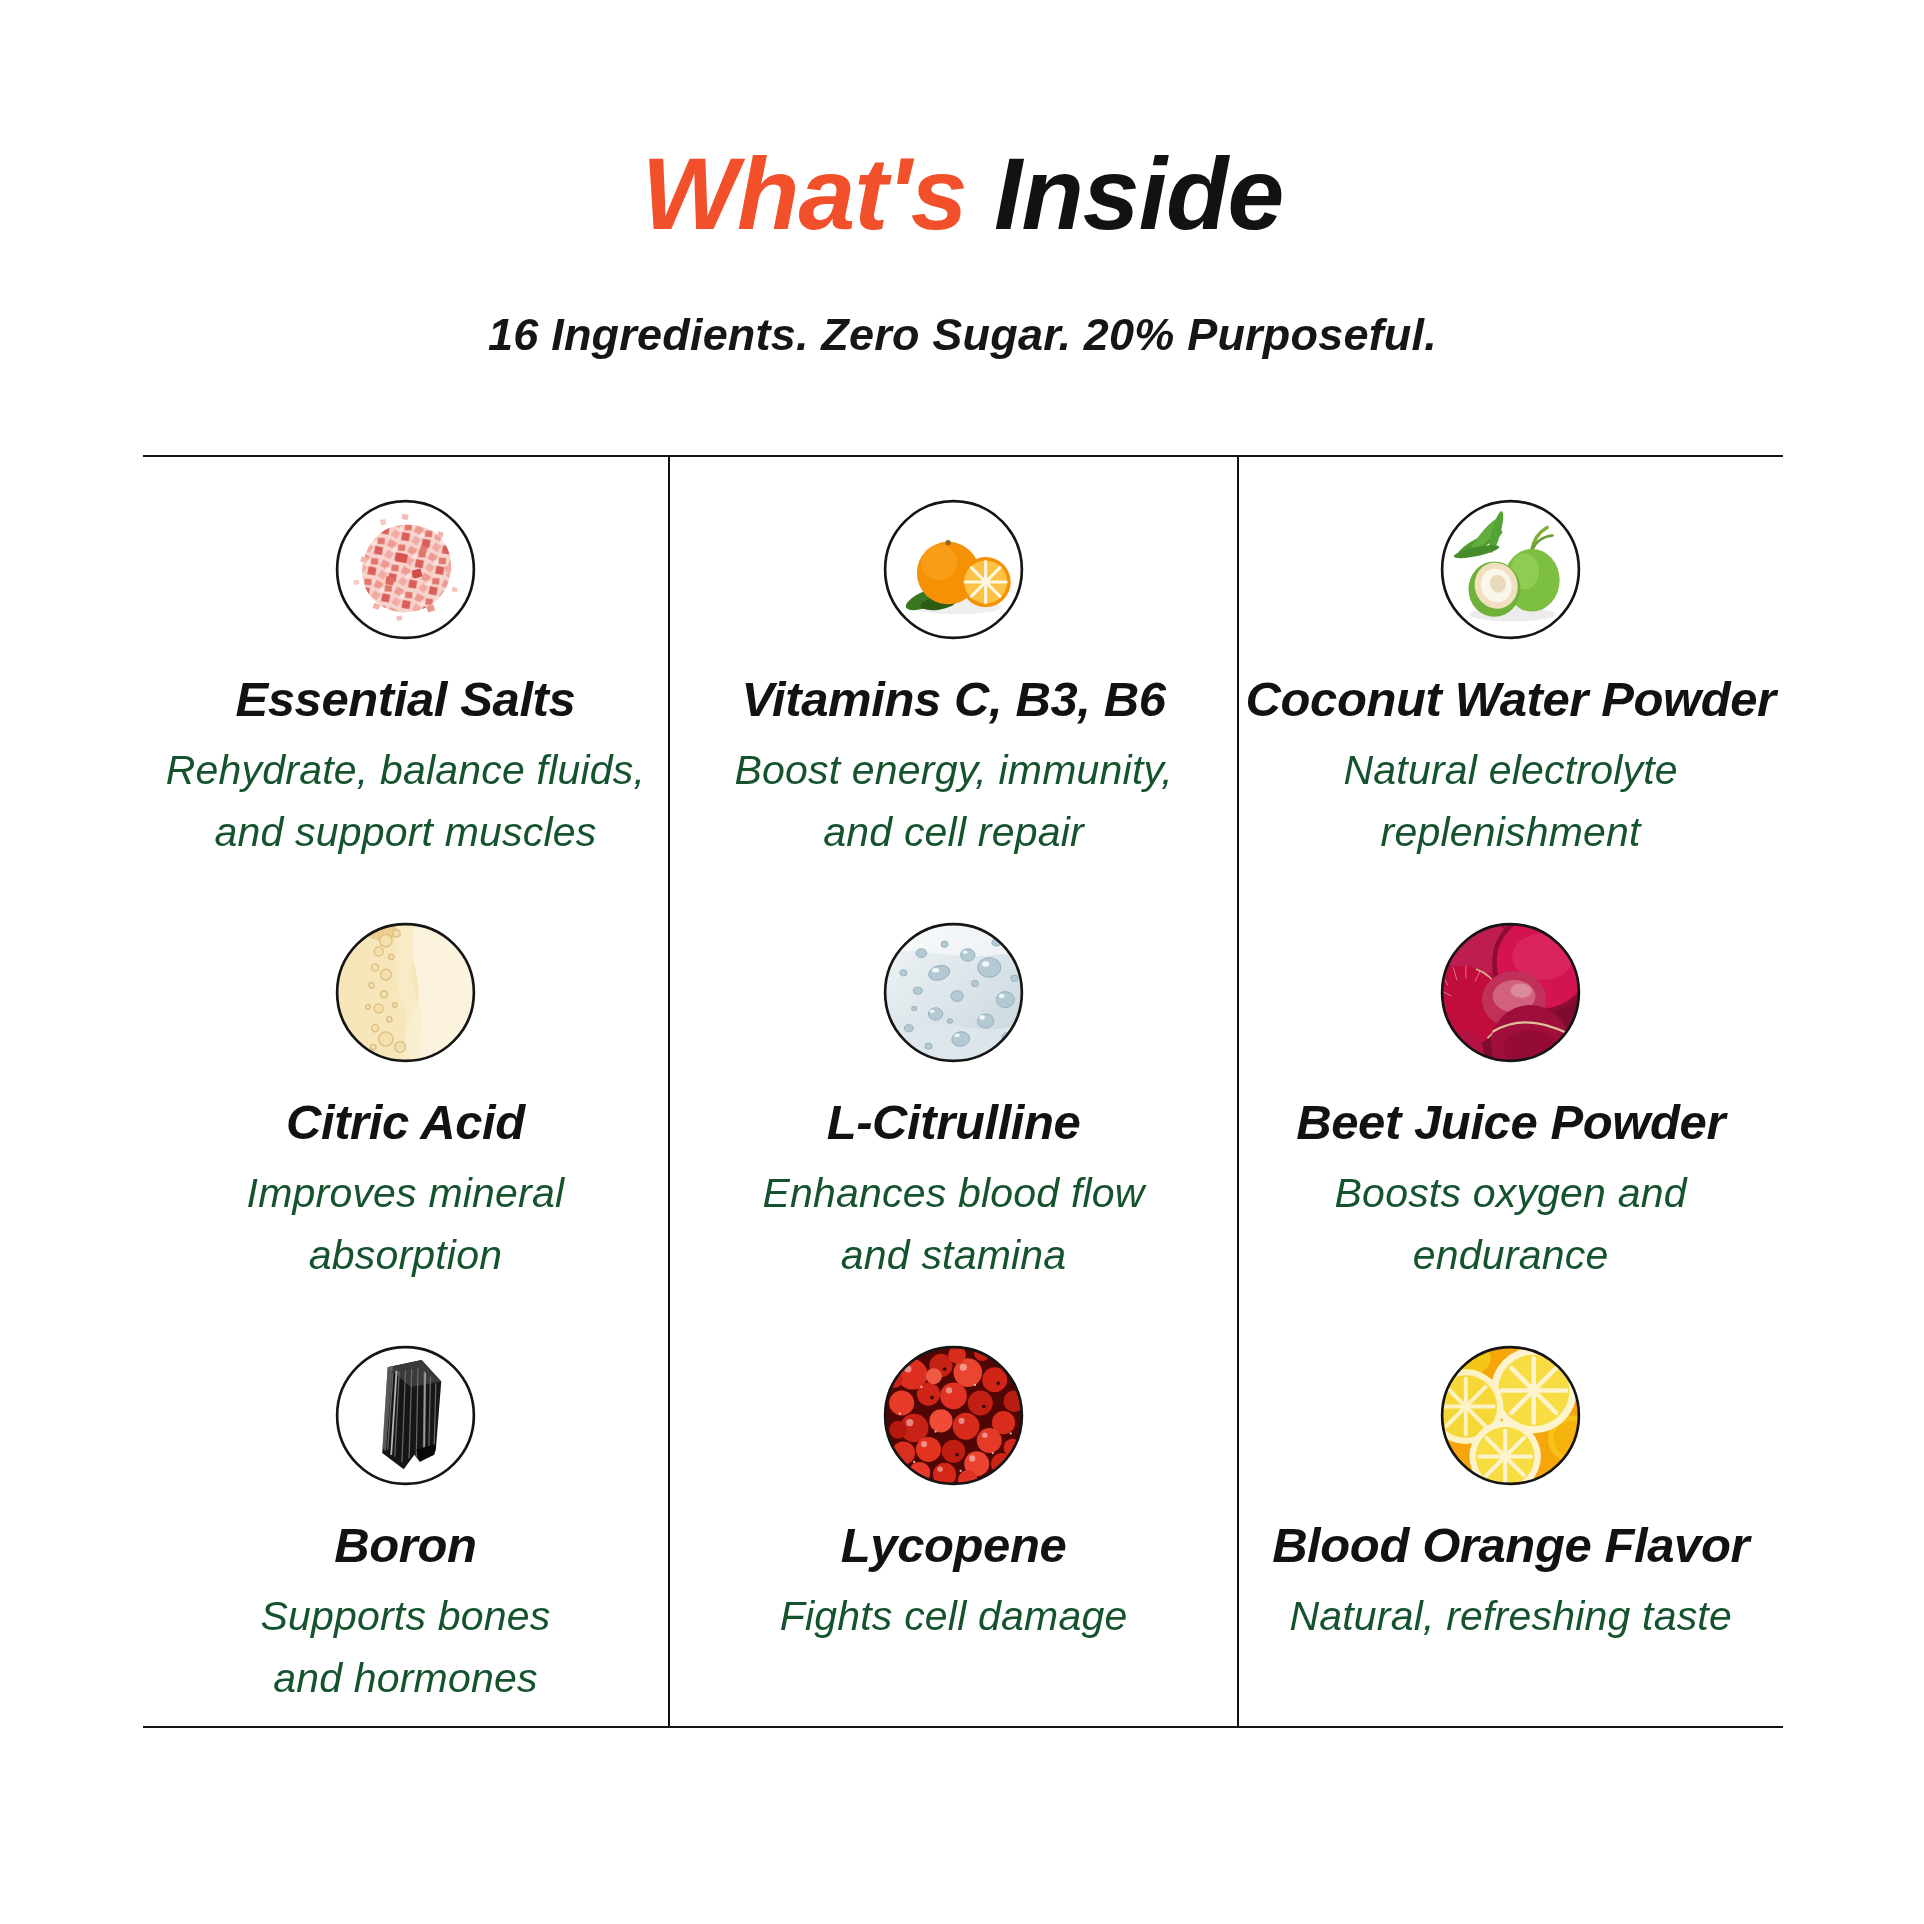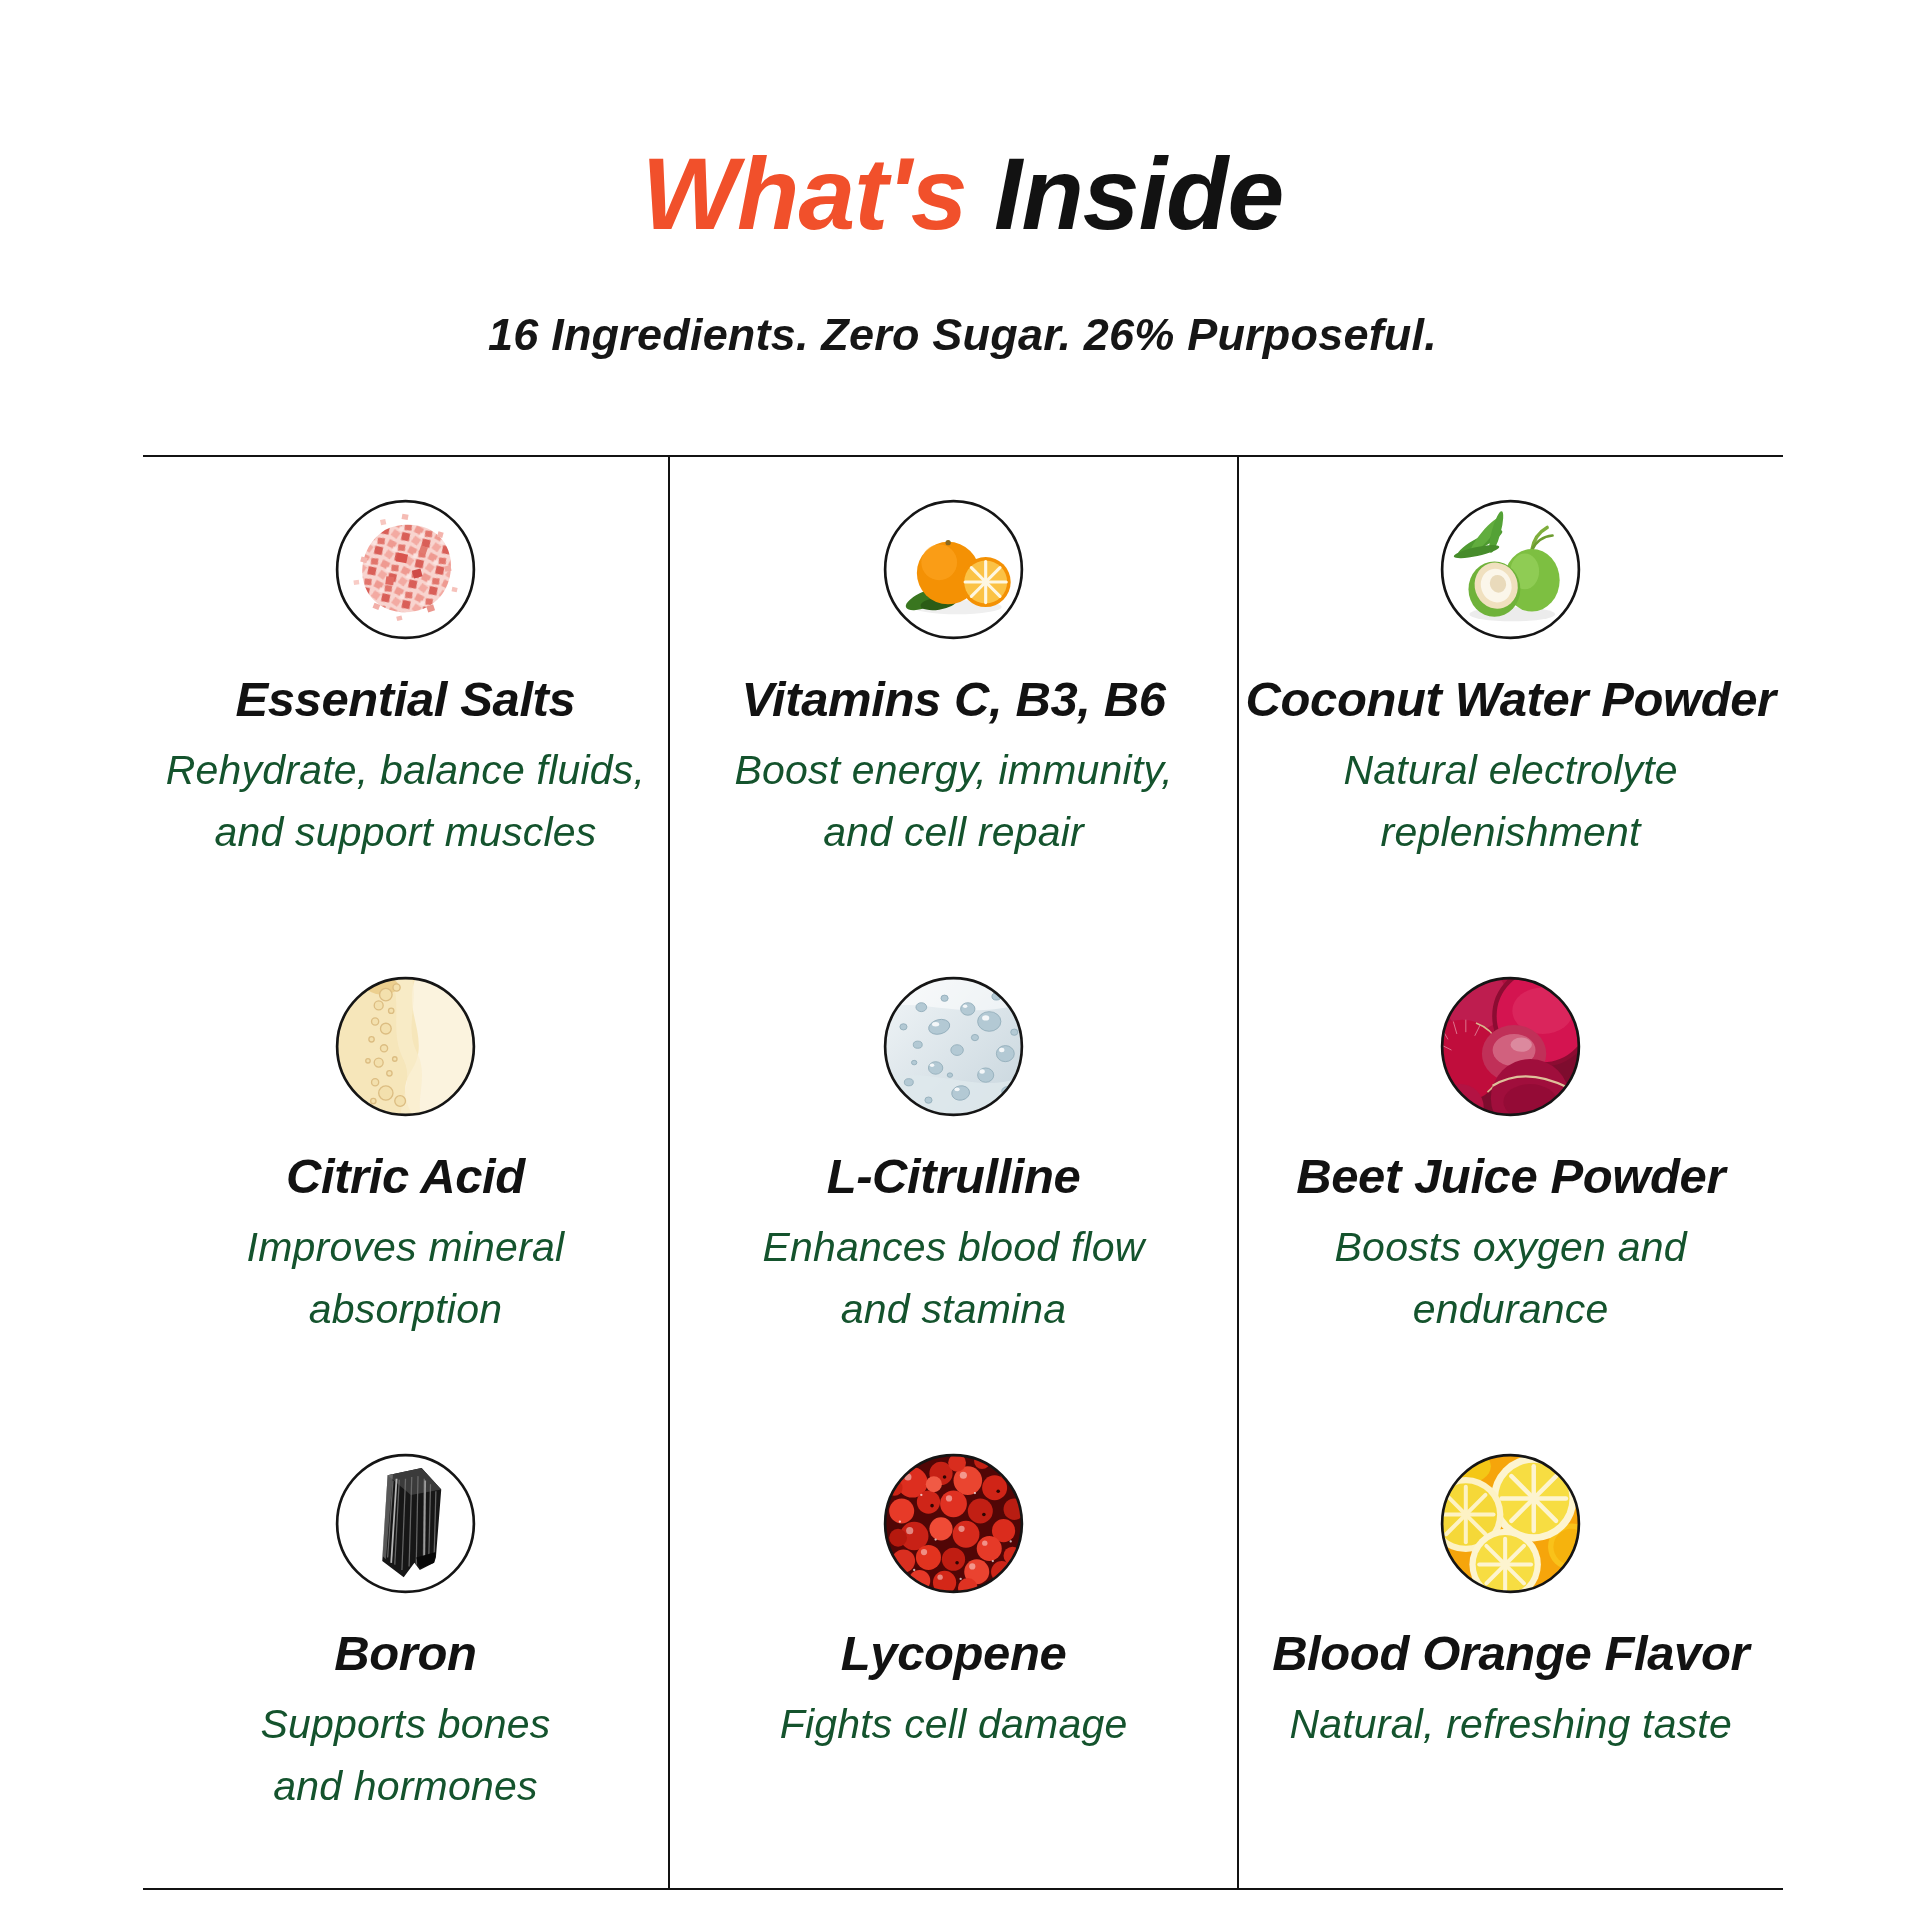--- a/index.html
+++ b/index.html
@@ -17,21 +17,21 @@
     font-size: 102px; font-weight: 700; letter-spacing: -0.9px;
     line-height: 1.18; color: #121212;
   }
   .title .accent { color: #F1502B; }
   .subtitle {
     margin-top: 55px; font-size: 45px; font-weight: 700;
     letter-spacing: 0.2px; color: #161616;
   }
 
   .grid {
-    width: 1640px; height: 1435px;
+    width: 1640px; height: 1273px;
     margin: 94px auto 0 auto;
     border-top: 2.7px solid #131313;
     border-bottom: 2.7px solid #131313;
     display: grid;
     grid-template-columns: 590fr 640fr 610fr;
     grid-template-rows: 1fr 1fr 1fr;
   }
   .cell {
     display: flex; flex-direction: column; align-items: center;
     padding-top: 41px; text-align: center;
@@ -51,21 +51,21 @@
     letter-spacing: 0.2px;
   }
 </style>
 </head>
 <body>
 
 <div class="canvas">
 
   <div class="header">
     <div class="title"><span class="accent">What's</span> <span>Inside</span></div>
-    <div class="subtitle">16 Ingredients. Zero Sugar. 26% Purposeful.</div>
+    <div class="subtitle">16 Ingredients. Zero Sugar. 20% Purposeful.</div>
   </div>
 
   <div class="grid">
 
     <div class="cell">
       <svg class="ic" viewBox="0 0 160 160">
         <defs>
           <clipPath id="cp1">
               <circle cx="80" cy="80" r="76.5"></circle>
             </clipPath>

